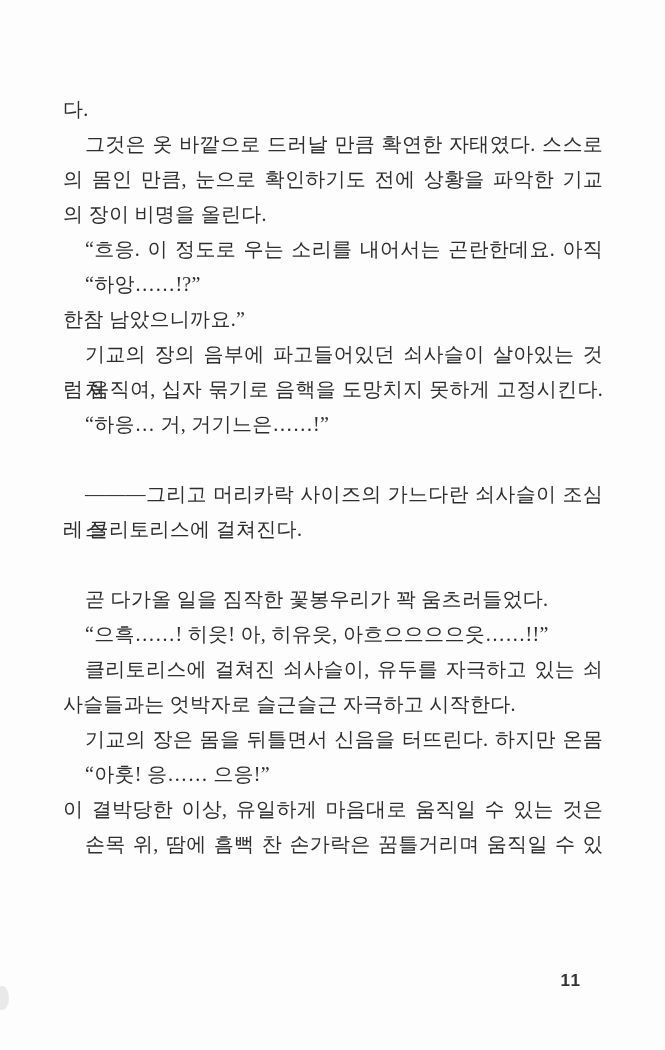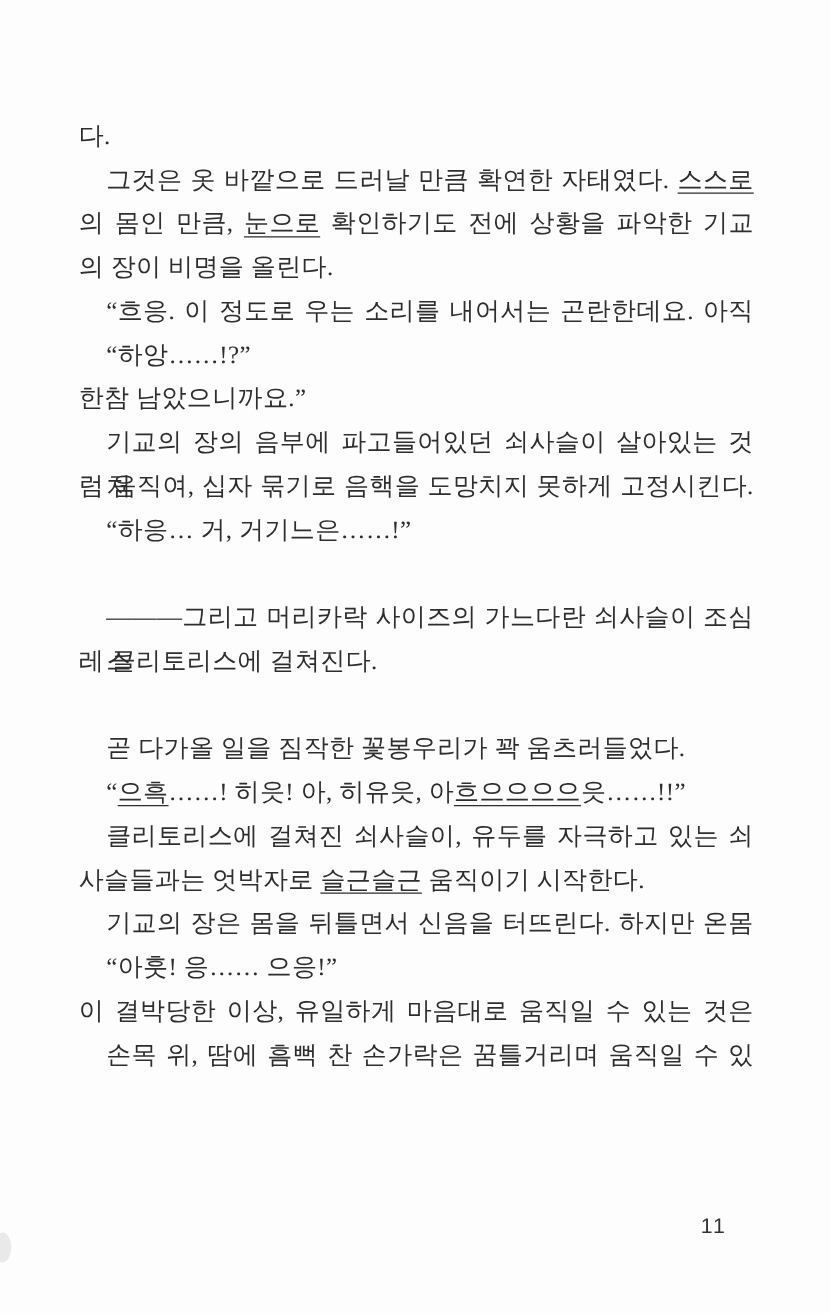--- a/index.html
+++ b/index.html
@@ -36,34 +36,34 @@
     text-align: left;
   }
   
   .jf {
     white-space: normal;
     text-align: justify;
     text-align-last: justify;
   }
   .indent { padding-left: 22px; }
   .em {
-    text-decoration: underline;
     text-underline-offset: 4px;
     text-decoration-thickness: 1px;
   }
   .pagenum {
     position: absolute;
     left: 551px;
     top: 971px;
     width: 40px;
     text-align: center;
     font-family: "Liberation Sans", "DejaVu Sans", sans-serif;
     font-size: 17px;
     letter-spacing: 1.5px;
     color: #333333;
+    font-weight: bold;
   }
   .smudge {
     position: absolute;
     left: -5px;
     top: 986px;
     width: 14px;
     height: 24px;
     border-radius: 50%;
     background: #d8d8d8;
     opacity: 0.55;
@@ -103,21 +103,21 @@
     <p class="line"><span>레 클리토리스에 걸쳐진다.</span></p>
 
     <p class="line"></p>
 
     <p class="line indent"><span>곧 다가올 일을 짐작한 꽃봉우리가 꽉 움츠러들었다.</span></p>
 
     <p class="line indent"><span>“</span><span class="em">으흑</span><span>……! 히읏! 아, 히유읏, 아</span><span class="em">흐으으으으</span><span>읏……!!”</span></p>
 
     <p class="line indent jf"><span>클리토리스에 걸쳐진 쇠사슬이, 유두를 자극하고 있는 쇠</span></p>
 
-    <p class="line"><span>사슬들과는 엇박자로 </span><span class="em">슬근슬근</span><span> 움직이기 시작한다.</span></p>
+    <p class="line"><span>사슬들과는 엇박자로 </span><span class="em">슬근슬근</span><span> 자극하고 시작한다.</span></p>
 
     <p class="line indent jf"><span>기교의 장은 몸을 뒤틀면서 신음을 터뜨린다. 하지만 온몸</span></p>
 
     <p class="line indent"><span>“아훗! 응…… 으응!”</span></p>
 
     <p class="line jf"><span>이 결박당한 이상, 유일하게 마음대로 움직일 수 있는 것은</span></p>
 
 
     <p class="line indent jf"><span>손목 위, 땀에 흠뻑 찬 손가락은 꿈틀거리며 움직일 수 있</span></p>
 

